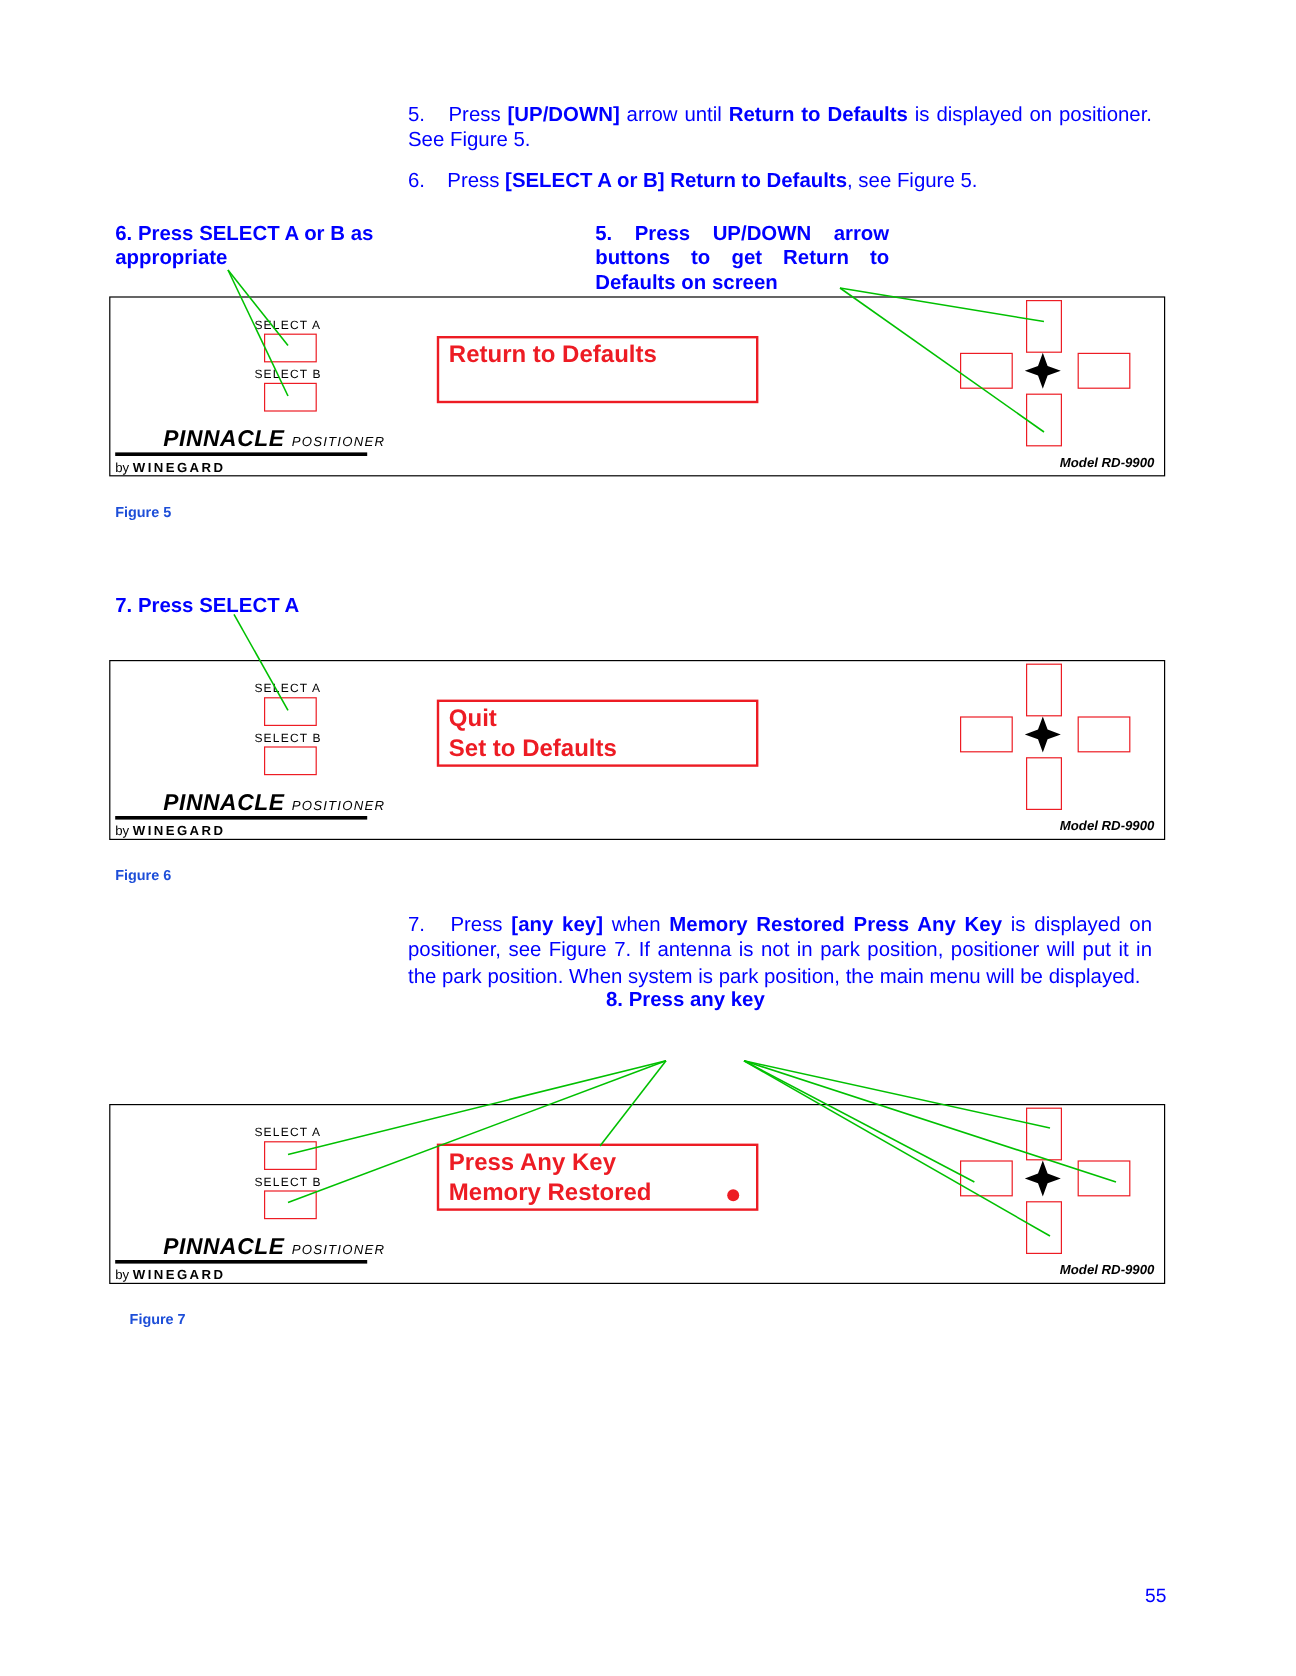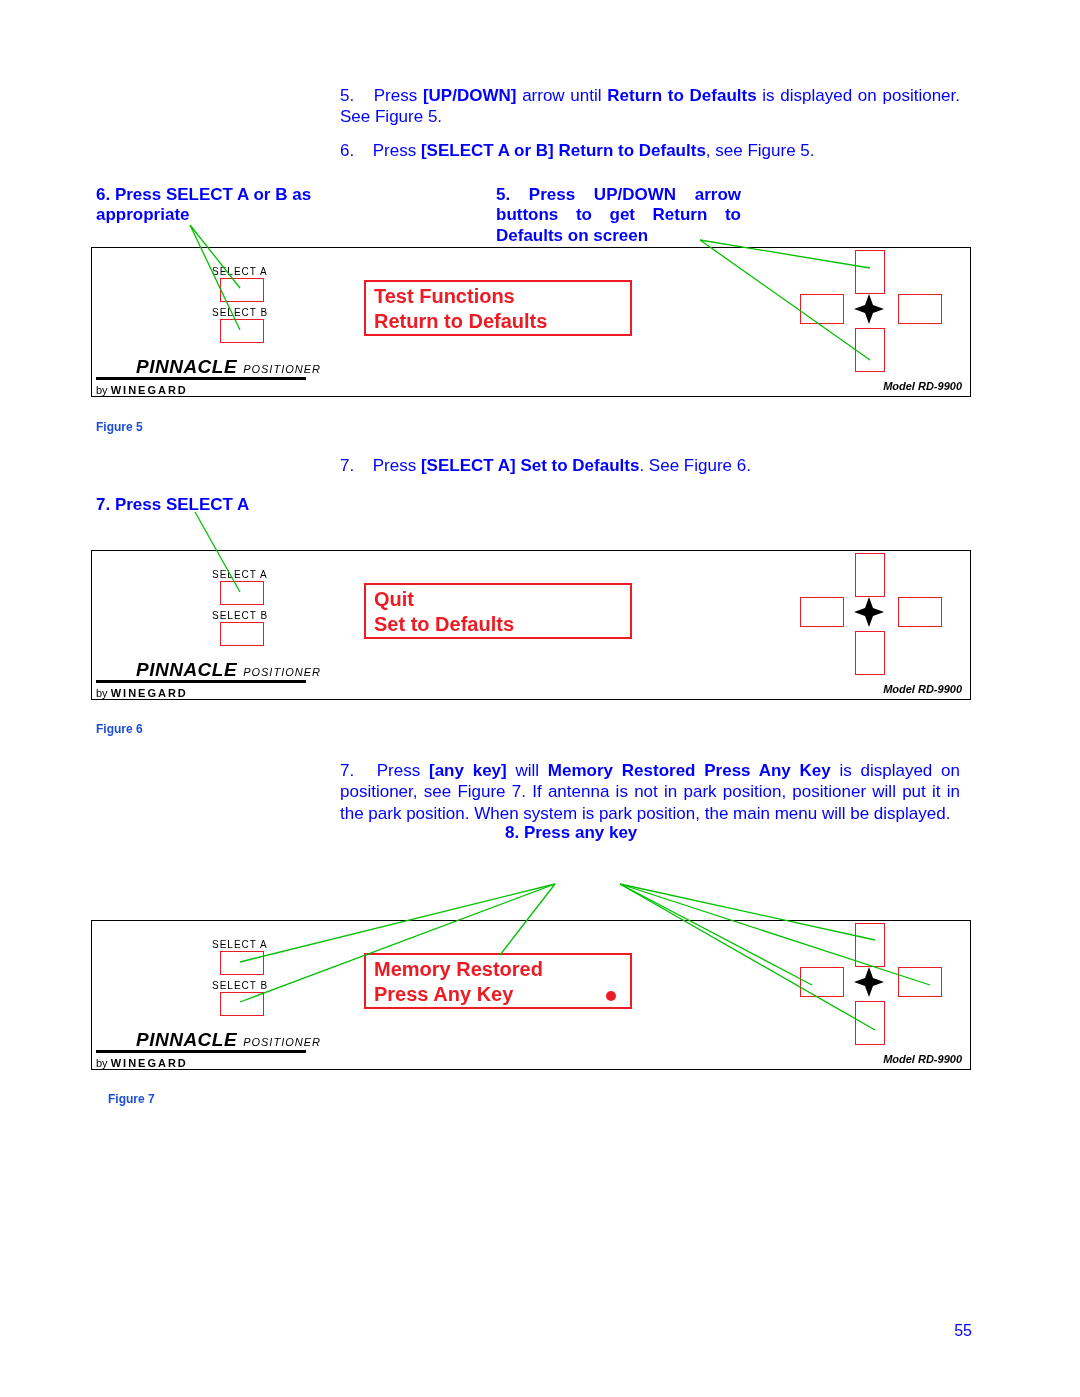--- a/index.html
+++ b/index.html
@@ -189,21 +189,20 @@
   <div class="callout" style="left:96px; top:185px; width:245px;">6. Press SELECT A or B as appropriate</div>
 
   <div class="callout" style="left:496px; top:185px; width:245px; text-align:justify;">5. Press UP/DOWN arrow buttons to get Return to Defaults on screen</div>
 
   <div class="panel" style="top:247px;">
     <div class="sel-label" style="left:120px; top:18px;">SELECT A</div>
     <div class="sel-box" style="left:128px; top:30px;"></div>
     <div class="sel-label" style="left:120px; top:59px;">SELECT B</div>
     <div class="sel-box" style="left:128px; top:71px;"></div>
     <div class="lcd">
-      <div>Test Functions</div>
       <div>Return to Defaults</div>
     </div>
     <div class="dpad">
       <div class="btn up"></div>
       <div class="btn down"></div>
       <div class="btn left"></div>
       <div class="btn right"></div>
       <div class="center">
         <svg viewBox="0 0 34 34">
             <polygon points="17,2 21,13 32,17 21,21 17,32 13,21 2,17 13,13" fill="#000"></polygon>
@@ -215,24 +214,20 @@
     </div>
     <div class="brand-line"></div>
     <div class="by">
       <span>by</span> <span class="wg">WINEGARD</span>
     </div>
     <div class="model">Model RD-9900</div>
   </div>
 
   <div class="figcap" style="left:96px; top:420px;">Figure 5</div>
 
-  <div class="instr" style="left:340px; top:455px; width:620px;">
-    <span class="num">7.</span>
-    <span>Press </span><span class="bold">[SELECT A] Set to Defaults</span><span>.  See Figure 6.</span>
-  </div>
 
   <div class="callout" style="left:96px; top:495px;">7. Press SELECT A</div>
 
   <div class="panel" style="top:550px;">
     <div class="sel-label" style="left:120px; top:18px;">SELECT A</div>
     <div class="sel-box" style="left:128px; top:30px;"></div>
     <div class="sel-label" style="left:120px; top:59px;">SELECT B</div>
     <div class="sel-box" style="left:128px; top:71px;"></div>
     <div class="lcd">
       <div>Quit</div>
@@ -256,33 +251,33 @@
     <div class="by">
       <span>by</span> <span class="wg">WINEGARD</span>
     </div>
     <div class="model">Model RD-9900</div>
   </div>
 
   <div class="figcap" style="left:96px; top:722px;">Figure 6</div>
 
   <div class="instr" style="left:340px; top:760px; width:620px;">
     <span class="num">7.</span>
-    <span>Press </span><span class="bold">[any key]</span><span> will </span><span class="bold">Memory Restored Press Any Key</span><span> is displayed on positioner, see Figure 7.  If antenna is not in park position, positioner will put it in the park position.  When system is park position, the main menu will be displayed.</span>
+    <span>Press </span><span class="bold">[any key]</span><span> when </span><span class="bold">Memory Restored Press Any Key</span><span> is displayed on positioner, see Figure 7.  If antenna is not in park position, positioner will put it in the park position.  When system is park position, the main menu will be displayed.</span>
   </div>
 
   <div class="callout" style="left:505px; top:823px;">8. Press any key</div>
 
   <div class="panel" style="top:920px;">
     <div class="sel-label" style="left:120px; top:18px;">SELECT A</div>
     <div class="sel-box" style="left:128px; top:30px;"></div>
     <div class="sel-label" style="left:120px; top:59px;">SELECT B</div>
     <div class="sel-box" style="left:128px; top:71px;"></div>
     <div class="lcd">
+      <div>Press Any Key</div>
       <div>Memory Restored</div>
-      <div>Press Any Key</div>
       <div class="dot"></div>
     </div>
     <div class="dpad">
       <div class="btn up"></div>
       <div class="btn down"></div>
       <div class="btn left"></div>
       <div class="btn right"></div>
       <div class="center">
         <svg viewBox="0 0 34 34">
             <polygon points="17,2 21,13 32,17 21,21 17,32 13,21 2,17 13,13" fill="#000"></polygon>

